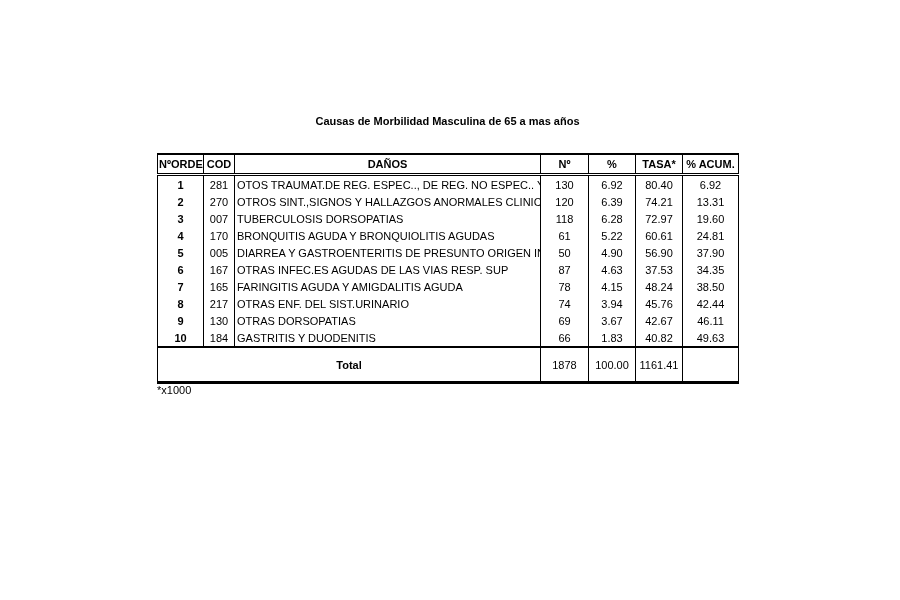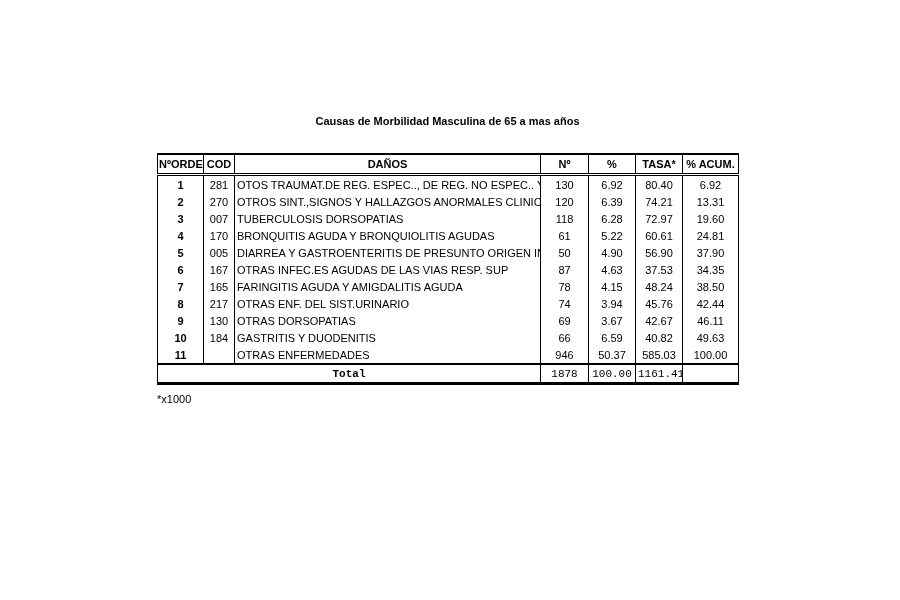--- a/index.html
+++ b/index.html
@@ -57,35 +57,33 @@
     vertical-align: middle;
   }
   table.report tbody td.c-orden { font-weight: bold; }
   table.report tbody td.c-danos { text-align: left; }
   table.report tfoot td {
     border-top: 2px solid #000;
     border-left: 1px solid #000;
     border-right: 1px solid #000;
     font-size: 11px;
     height: 17px;
-    padding: 0 2px;
+    padding: 8px 2px;
     text-align: center;
     white-space: nowrap;
     overflow: hidden;
-    font-family: Liberation Mono, monospace;
   }
   table.report tfoot td.total-label {
     font-weight: bold;
   }
   .fuente {
     margin-top: 5px;
     font-size: 11px;
   }
   .footnote {
-    margin-top: 8px;
     font-size: 11px;
   }
 </style>
 </head>
 <body>
 
 <div class="content">
   <div class="title">
     <div>Causas de Morbilidad Masculina de 65 a mas años</div>
   </div>
@@ -191,32 +189,23 @@
     <td class="c-n">69</td>
     <td class="c-pct">3.67</td>
     <td class="c-tasa">42.67</td>
     <td class="c-acum">46.11</td>
   </tr>
         <tr>
     <td class="c-orden">10</td>
     <td class="c-cod">184</td>
     <td class="c-danos">GASTRITIS Y DUODENITIS</td>
     <td class="c-n">66</td>
-    <td class="c-pct">6.59</td>
+    <td class="c-pct">1.83</td>
     <td class="c-tasa">40.82</td>
     <td class="c-acum">49.63</td>
-  </tr>
-        <tr>
-    <td class="c-orden">11</td>
-    <td class="c-cod"></td>
-    <td class="c-danos">OTRAS ENFERMEDADES</td>
-    <td class="c-n">946</td>
-    <td class="c-pct">50.37</td>
-    <td class="c-tasa">585.03</td>
-    <td class="c-acum">100.00</td>
   </tr>
       </tbody>
     <tfoot>
       <tr>
         <td class="total-label" colspan="3">Total</td>
         <td>1878</td>
         <td>100.00</td>
         <td>1161.41</td>
         <td></td>
       </tr>

